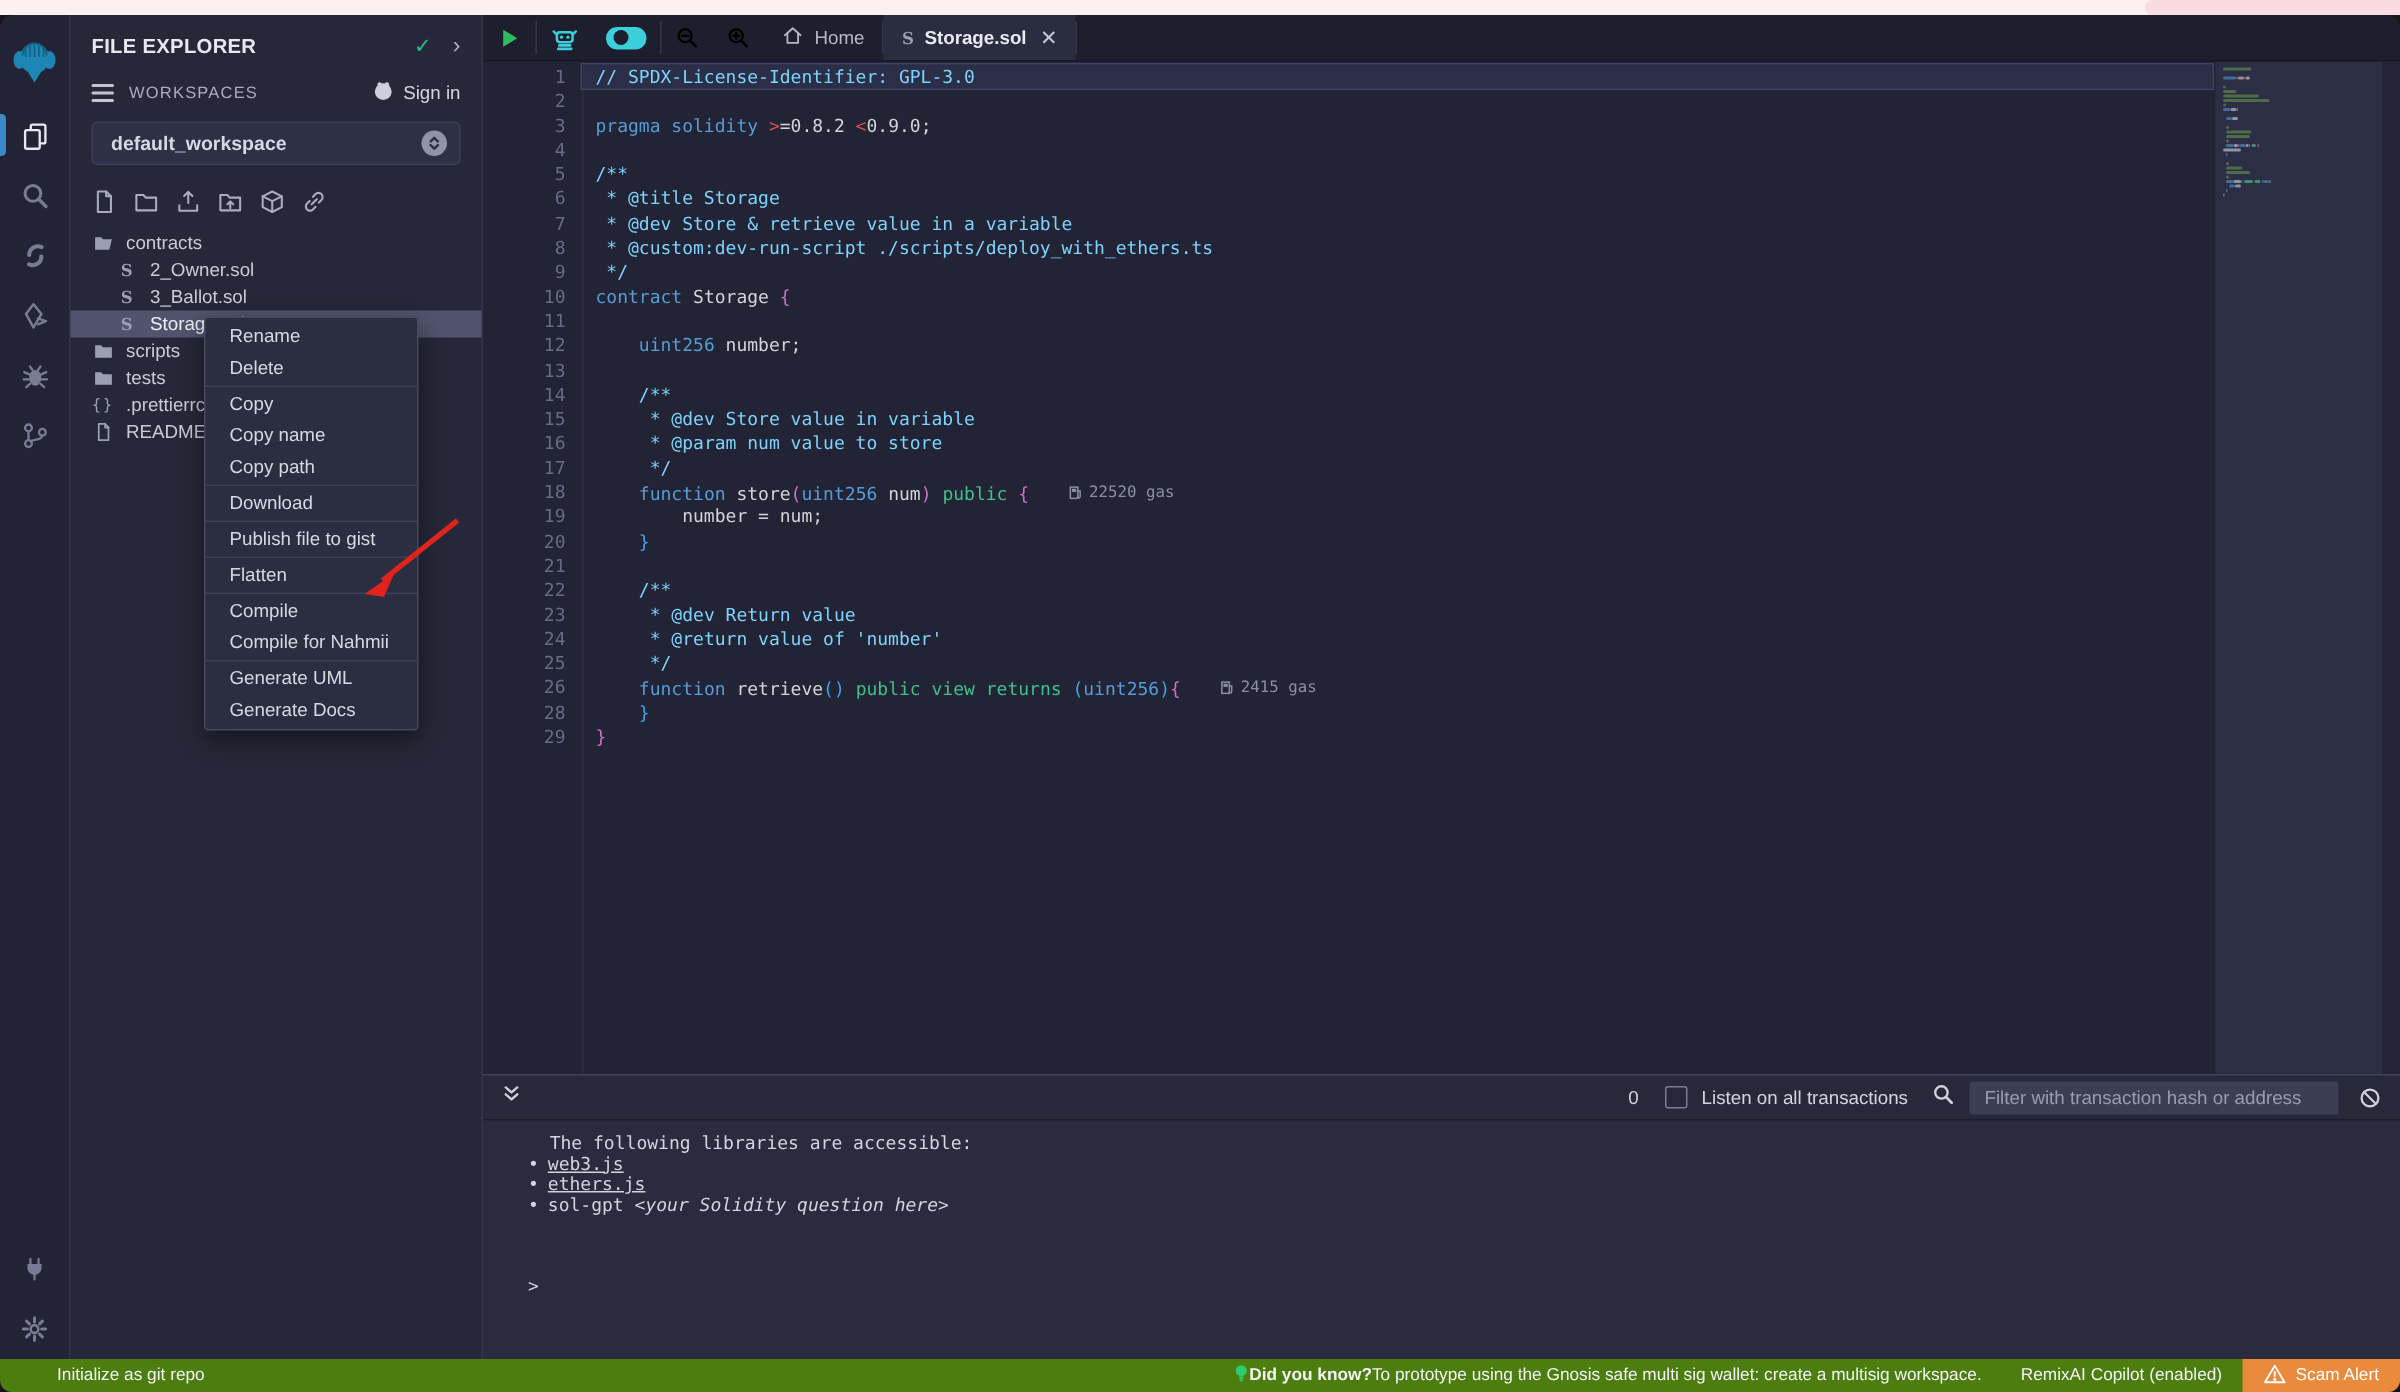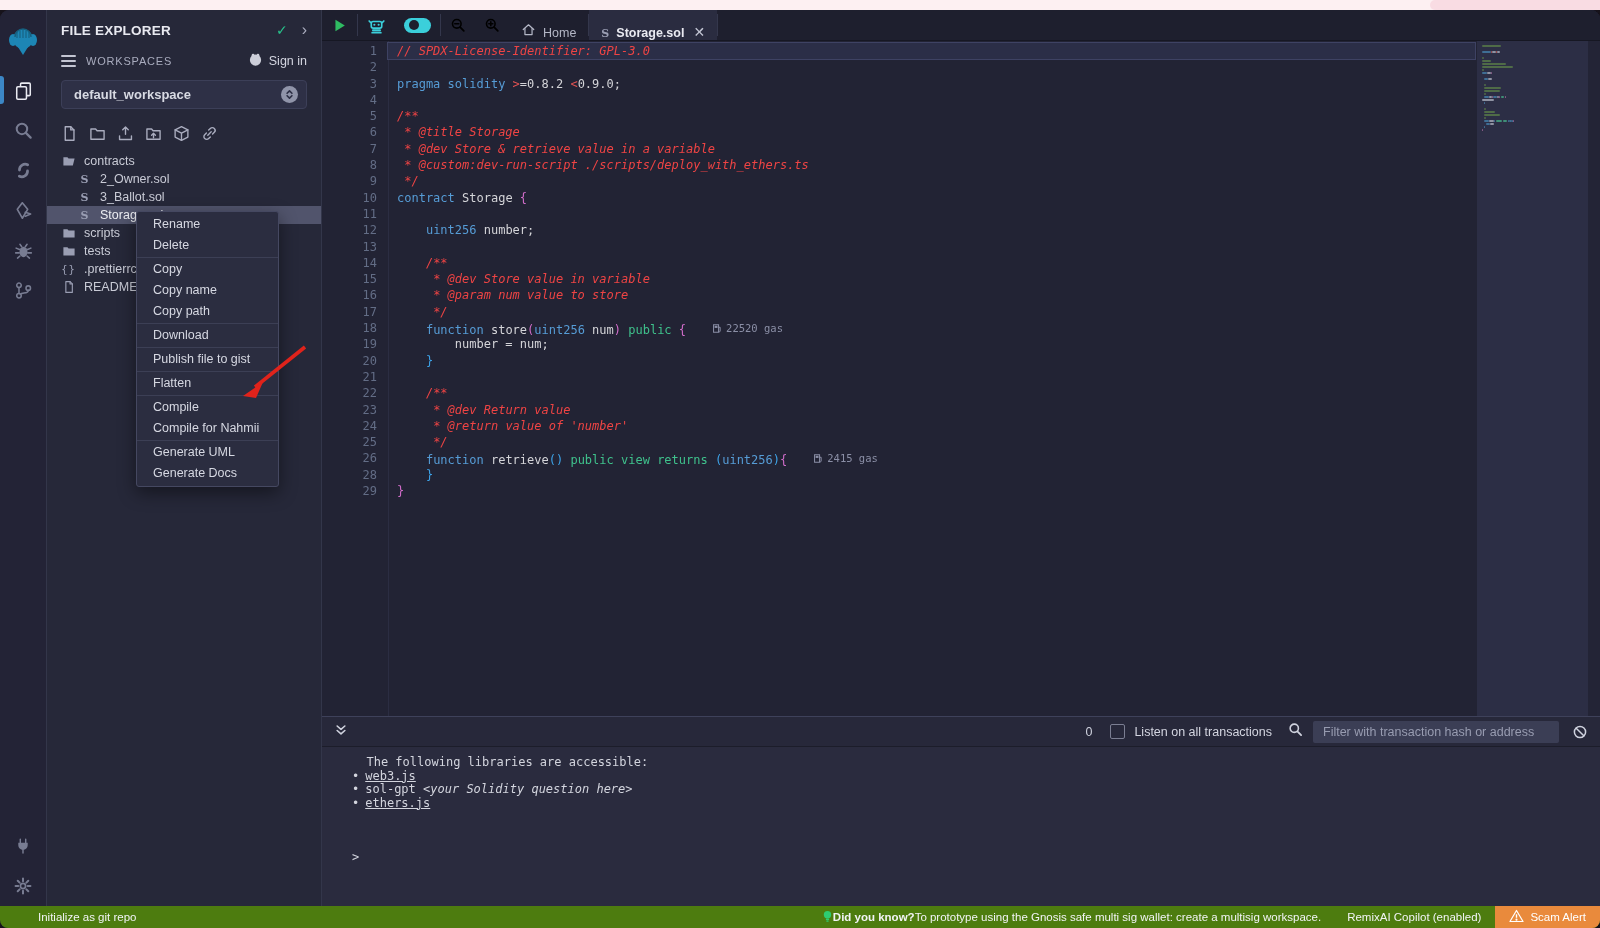--- a/index.html
+++ b/index.html
@@ -43,32 +43,32 @@
   .tree-row.selected{background:#51546c;color:#ecedf2;}
   .sol-glyph{font-weight:700;font-size:11px;color:#9a9eb3;font-family:"DejaVu Serif",serif;}
   .braces-glyph{font-size:10.5px;color:#9a9eb3;letter-spacing:1px;font-family:"DejaVu Sans Mono",monospace;}
   
   .main{flex:1;display:flex;flex-direction:column;min-width:0;background:#222334;}
   .tabbar{height:30px;background:#1e1f2e;border-bottom:1px solid #161723;display:flex;align-items:stretch;flex-shrink:0;}
   .tb-ctl{display:flex;align-items:center;padding:0 9px;cursor:pointer;}
   .tb-sep{width:1px;background:#34374c;margin:4px 0;}
   .toggle{width:27px;height:15px;border-radius:9px;background:#3bcfdb;position:relative;cursor:pointer;}
   .toggle .knob{position:absolute;top:2.5px;left:5px;width:10px;height:10px;border-radius:50%;background:#1e1f2e;}
-  .tab{display:flex;align-items:flex-end;gap:7px;padding:0 12px;font-size:12.5px;color:#b4b7c6;cursor:pointer;}
+  .tab{display:flex;align-items:center;gap:7px;padding:0 12px;font-size:12.5px;color:#b4b7c6;cursor:pointer;}
   .tab.active{background:#2a2c40;color:#e9eaf1;}
   .tab .close{color:#c3c6d4;font-size:14px;margin-left:2px;}
   
   .editor{position:relative;height:675px;background:#222334;overflow:hidden;flex-shrink:0;}
   .code-lines{position:absolute;top:2px;left:0;right:123px;font-family:"DejaVu Sans Mono",monospace;font-size:12px;}
   .code-line{position:relative;height:16.3px;line-height:16.3px;white-space:pre;}
   .code-line .ln{position:absolute;left:0;width:55px;text-align:right;color:#636d86;user-select:none;}
   .code-line .code{position:absolute;left:75px;right:0;}
   .code-line .hl{position:absolute;left:66px;right:2px;top:0;bottom:0;background:#2b2e47;outline:1px solid #3e4263;}
   .gutter-line{position:absolute;left:66px;top:0;bottom:0;width:1px;background:#2b2d42;}
-  .s-c{color:#ef4444;font-style:italic;} .s-k{color:#569cd6;} .s-t{color:#d4d4d8;} .s-m{color:#d16dca;}
+  .s-c{color:#7dd3fc;} .s-k{color:#569cd6;} .s-t{color:#d4d4d8;} .s-m{color:#d16dca;}
   .s-b{color:#3da3e8;} .s-g{color:#3fc18c;} .s-o{color:#e05252;}
   .gas{color:#8b8fa6;font-size:10.5px;margin-left:26px;display:inline-flex;align-items:center;gap:4px;}
   .minimap{position:absolute;top:0;bottom:0;right:12px;width:111px;background:#2c2e45;cursor:pointer;}
   .minimap-inner{position:absolute;top:4px;left:5px;right:5px;}
   .mm-row{height:2px;margin-bottom:1px;display:flex;}
   .mm-seg{height:2px;border-radius:1px;}
   .editor-right-gutter{position:absolute;top:0;bottom:0;right:0;width:12px;background:#232436;}
   
   .term-header{height:29px;background:#27283a;border-top:1px solid #3e415a;border-bottom:1px solid #1c1d2a;
     display:flex;align-items:center;padding:0 12px;flex-shrink:0;color:#cfd2de;}
@@ -548,22 +548,22 @@
                   <line x1="4.2" y1="4.2" x2="11.8" y2="11.8" stroke-width="1.5"></line>
                 </svg>
               </span>
           </div>
         </div>
 
         <div class="terminal">
           <div id="term-lines">
               <div class="term-line"><span>  </span><span>The following libraries are accessible:</span></div>
               <div class="term-line"><span class="bullet">•</span><span class="term-link">web3.js</span></div>
+              <div class="term-line"><span class="bullet">•</span><span class="term-link">ethers.js</span></div>
               <div class="term-line"><span class="bullet">•</span><span>sol-gpt </span><span class="term-italic">&lt;your Solidity question here&gt;</span></div>
-              <div class="term-line"><span class="bullet">•</span><span class="term-link">ethers.js</span></div>
               <div class="term-line"><span>  </span></div>
             </div>
           <div class="term-prompt">&gt;</div>
         </div>
       </div>
     </div>
 
     <div class="statusbar">
       <span class="sb-left">Initialize as git repo</span>
       <span class="sb-tip">

